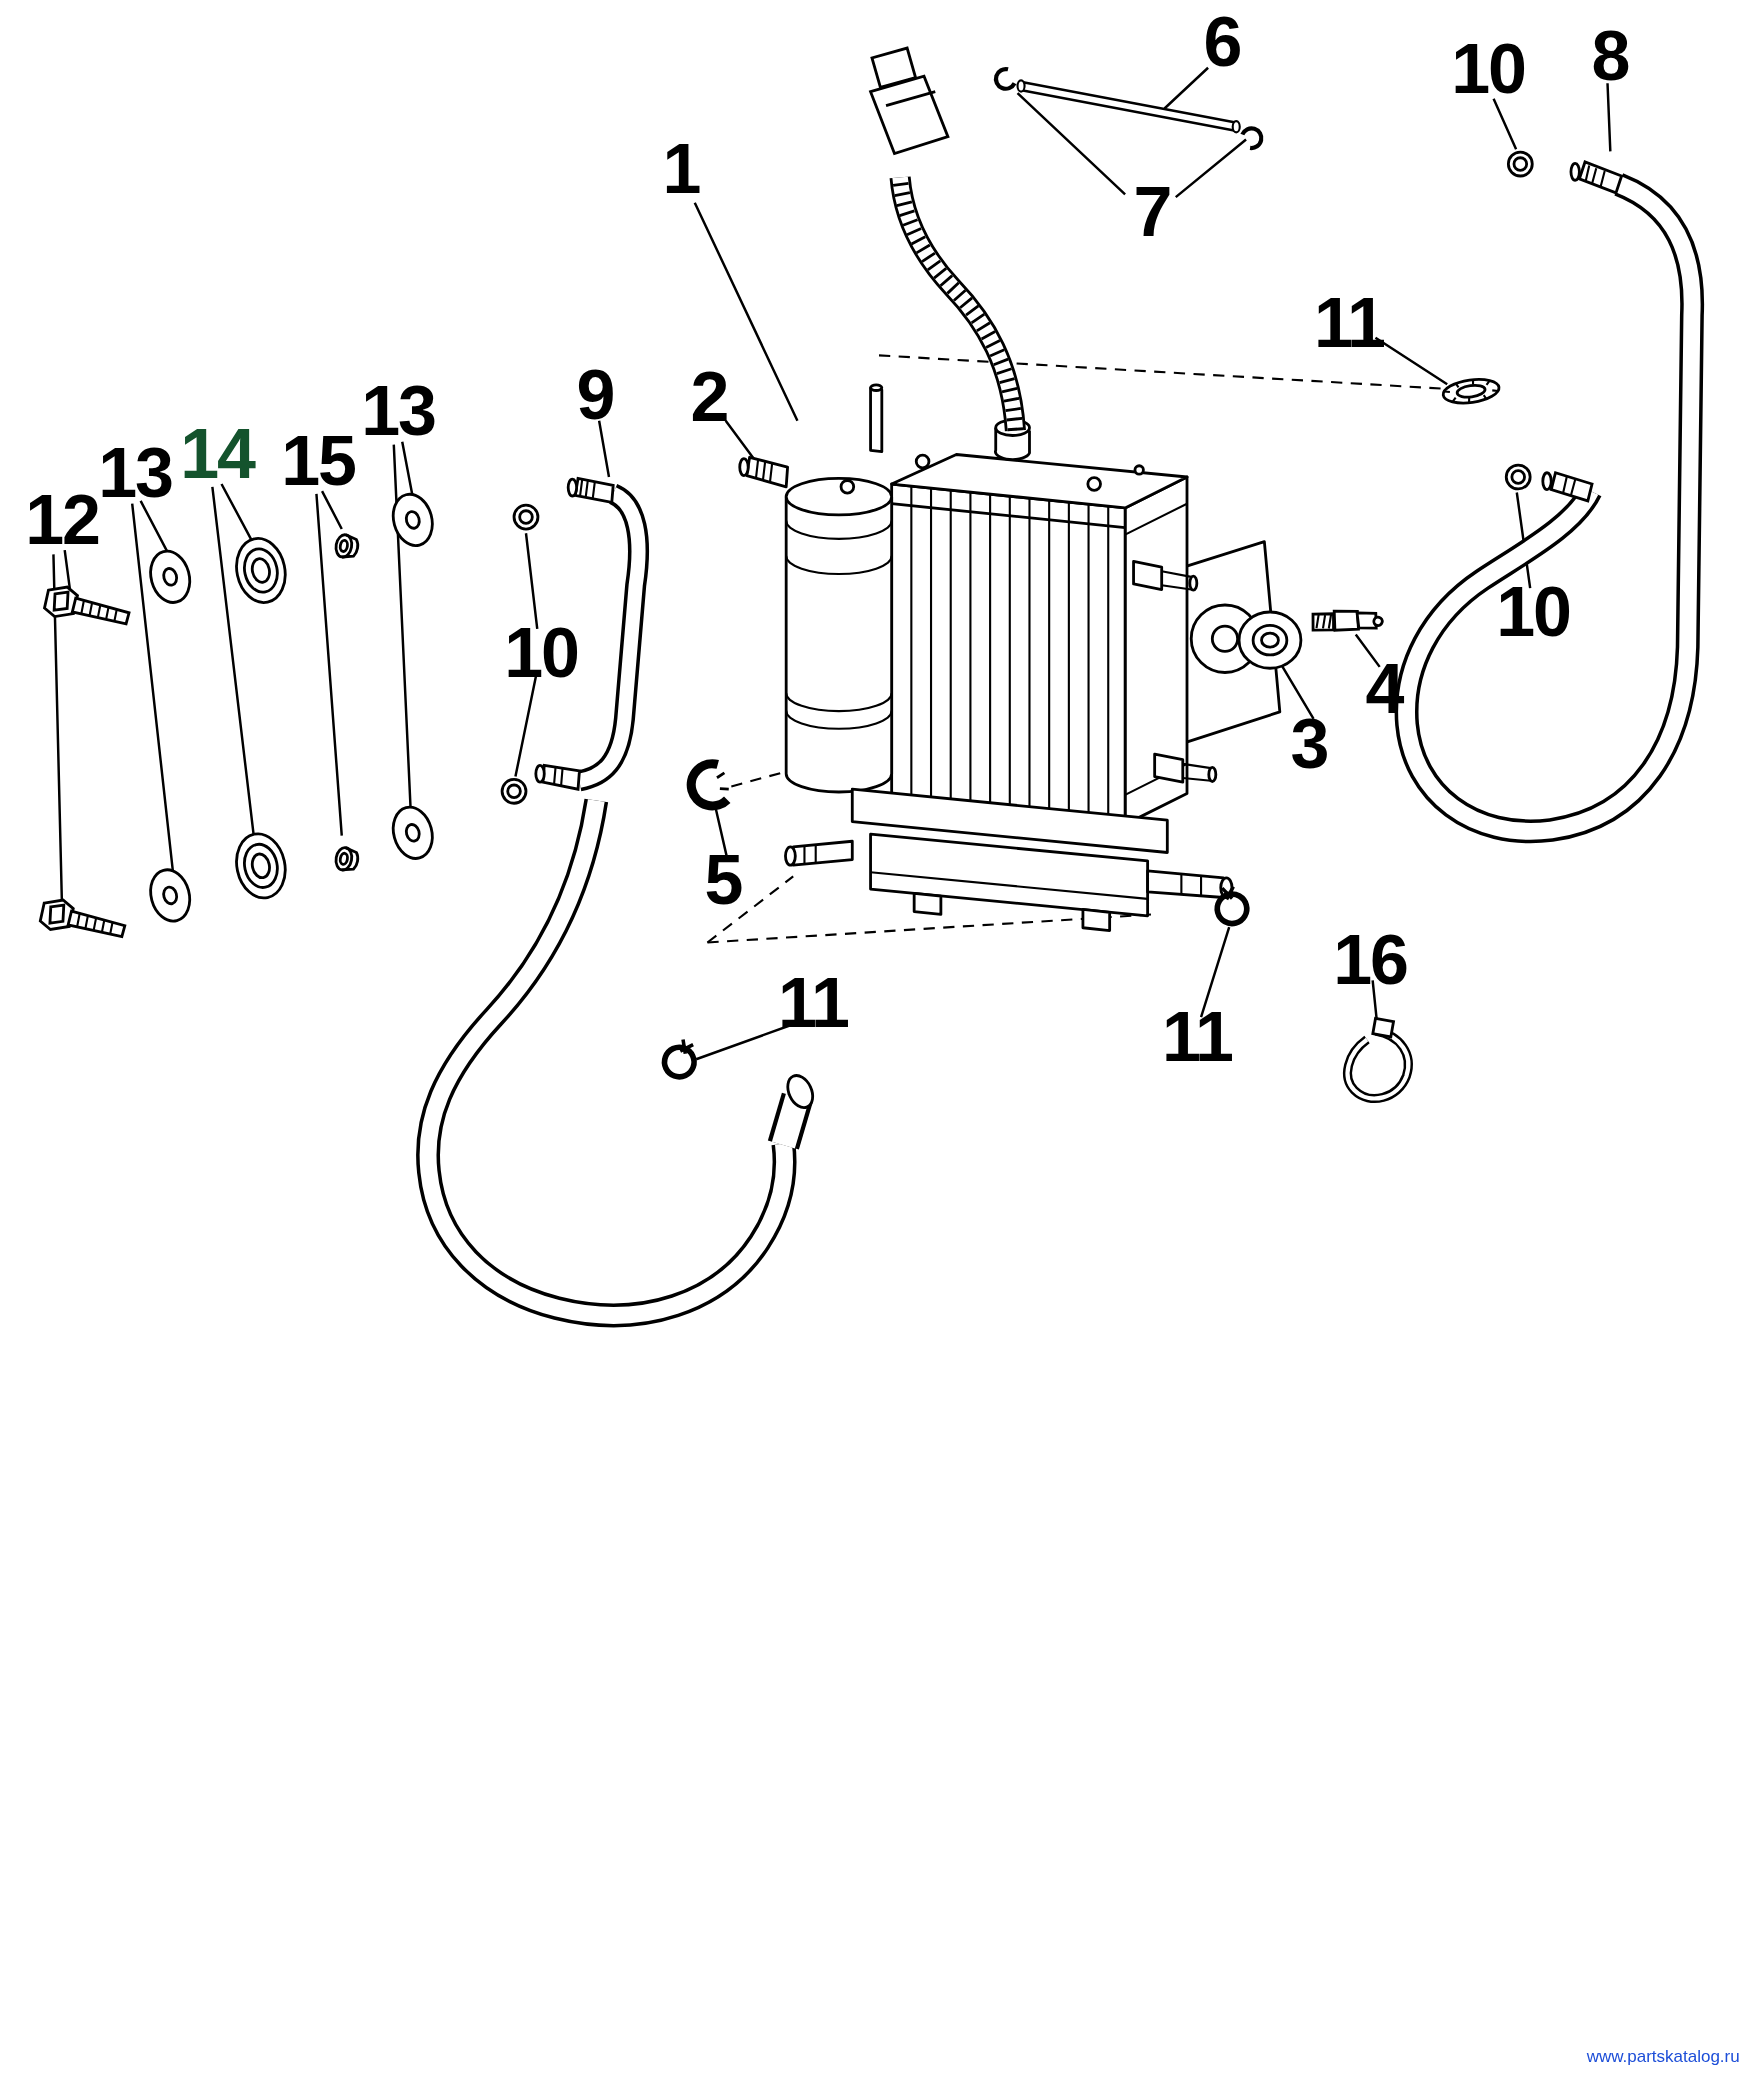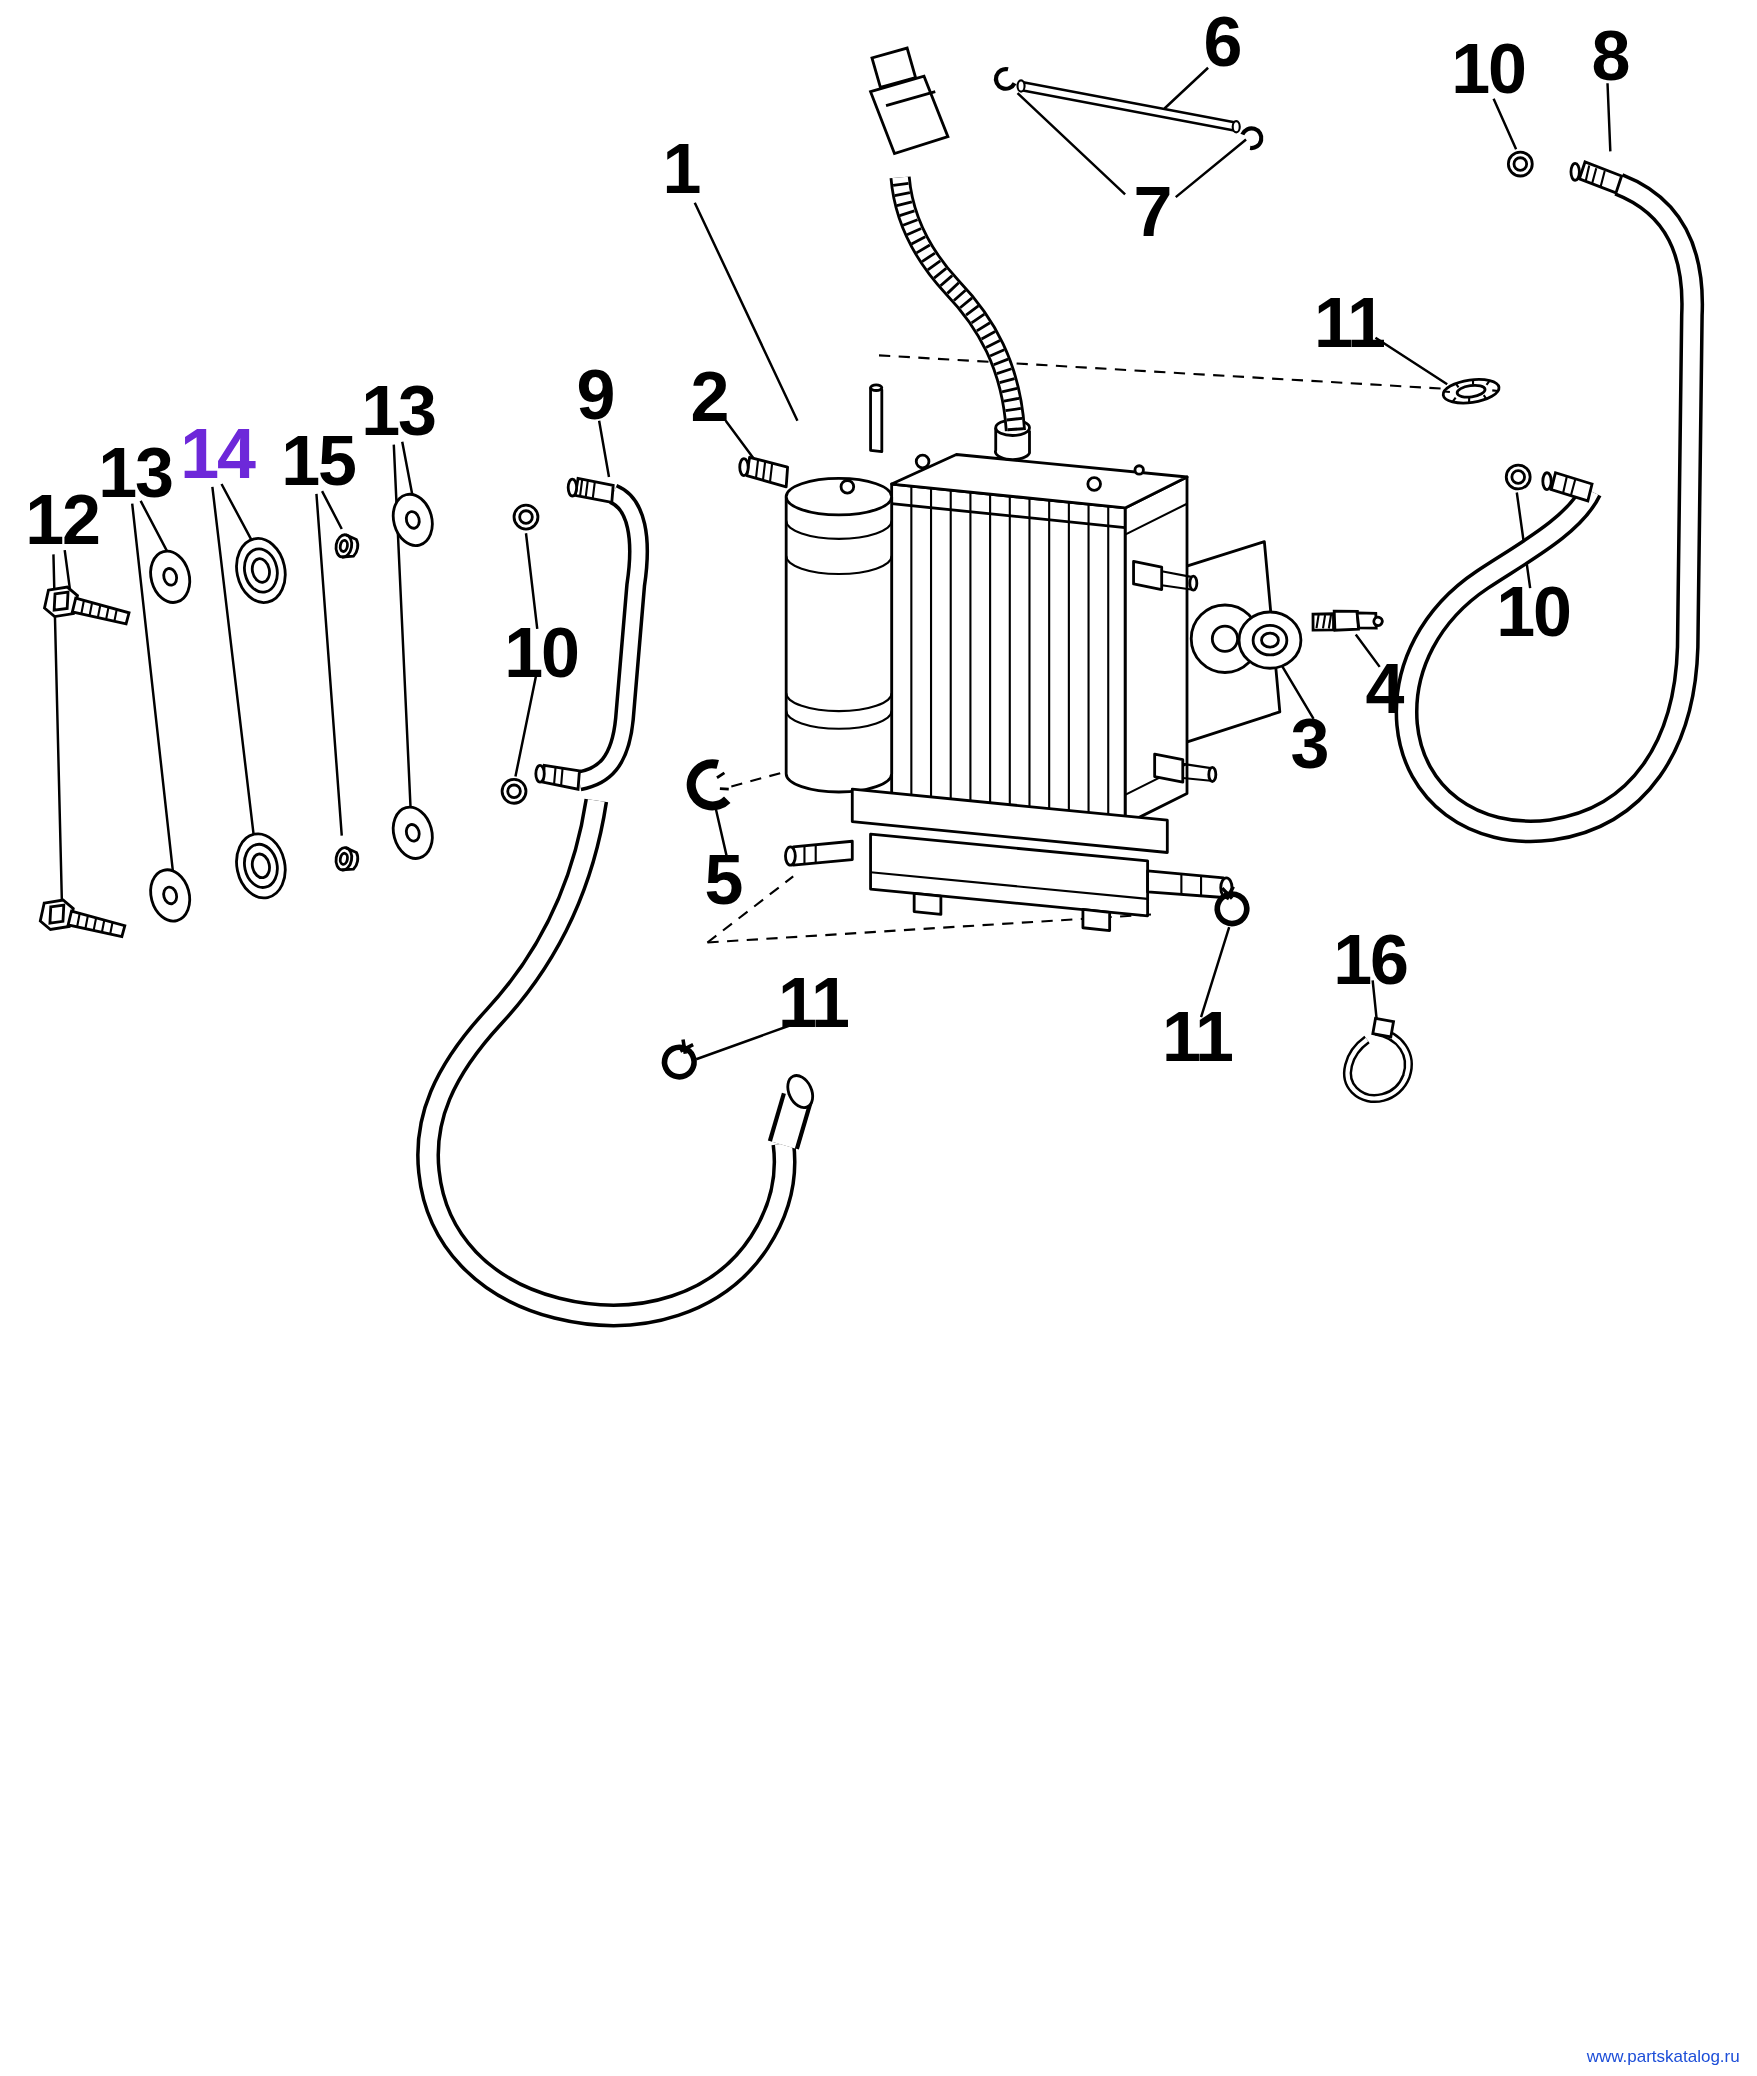--- a/index.html
+++ b/index.html
@@ -264,20 +264,20 @@
       <span class="callout" style="left: 595px; top: 395px; color: rgb(0, 0, 0);">9</span>
       <span class="callout" style="left: 1488px; top: 69px; color: rgb(0, 0, 0);">10</span>
       <span class="callout" style="left: 541px; top: 653px; color: rgb(0, 0, 0);">10</span>
       <span class="callout" style="left: 1533px; top: 612px; color: rgb(0, 0, 0);">10</span>
       <span class="callout" style="left: 1349px; top: 323px; color: rgb(0, 0, 0);">11</span>
       <span class="callout" style="left: 813px; top: 1003px; color: rgb(0, 0, 0);">11</span>
       <span class="callout" style="left: 1197px; top: 1037px; color: rgb(0, 0, 0);">11</span>
       <span class="callout" style="left: 62px; top: 520px; color: rgb(0, 0, 0);">12</span>
       <span class="callout" style="left: 135px; top: 473px; color: rgb(0, 0, 0);">13</span>
       <span class="callout" style="left: 398px; top: 411px; color: rgb(0, 0, 0);">13</span>
-      <span class="callout" style="left: 217px; top: 454px; color: #6d28d9;">14</span>
+      <span class="callout" style="left: 217px; top: 454px; color: #14532d;">14</span>
       <span class="callout" style="left: 318px; top: 461px; color: rgb(0, 0, 0);">15</span>
       <span class="callout" style="left: 1370px; top: 960px; color: rgb(0, 0, 0); text-align: right;">16</span>
     </div>
 
   <div class="watermark" style="color: #1d4ed8;">www.partskatalog.ru</div>
 </div>
 
 
 </body></html>

